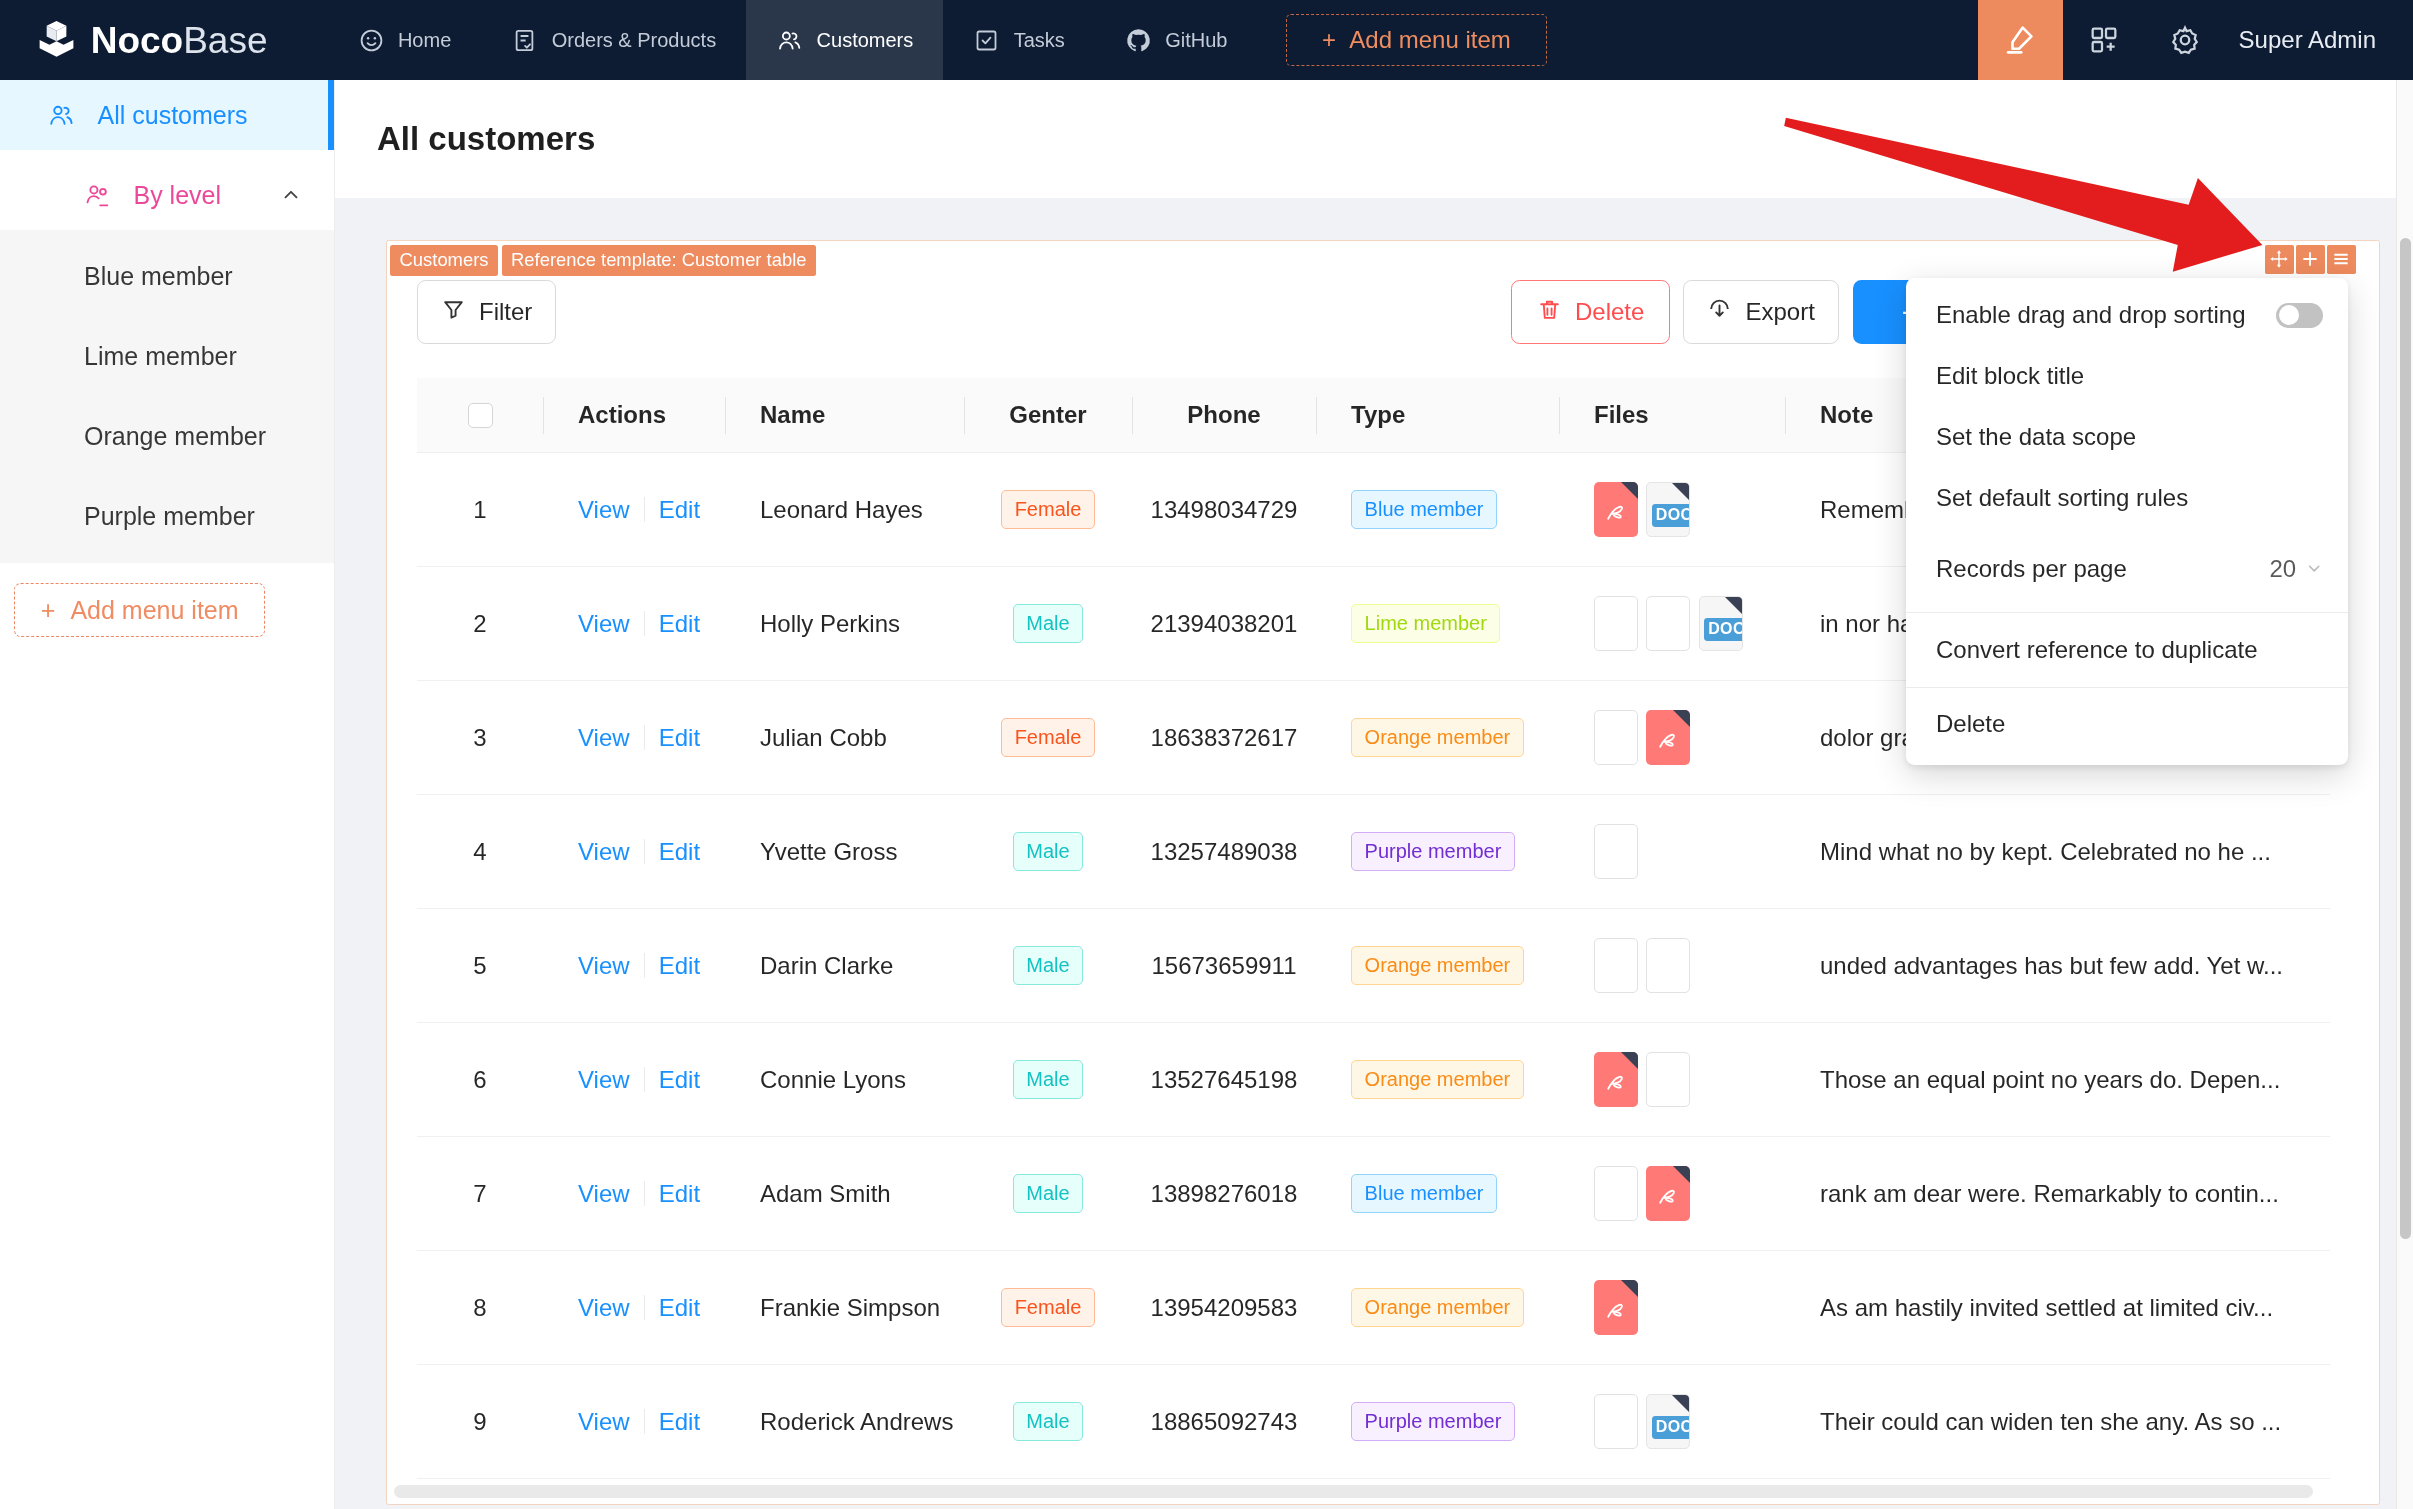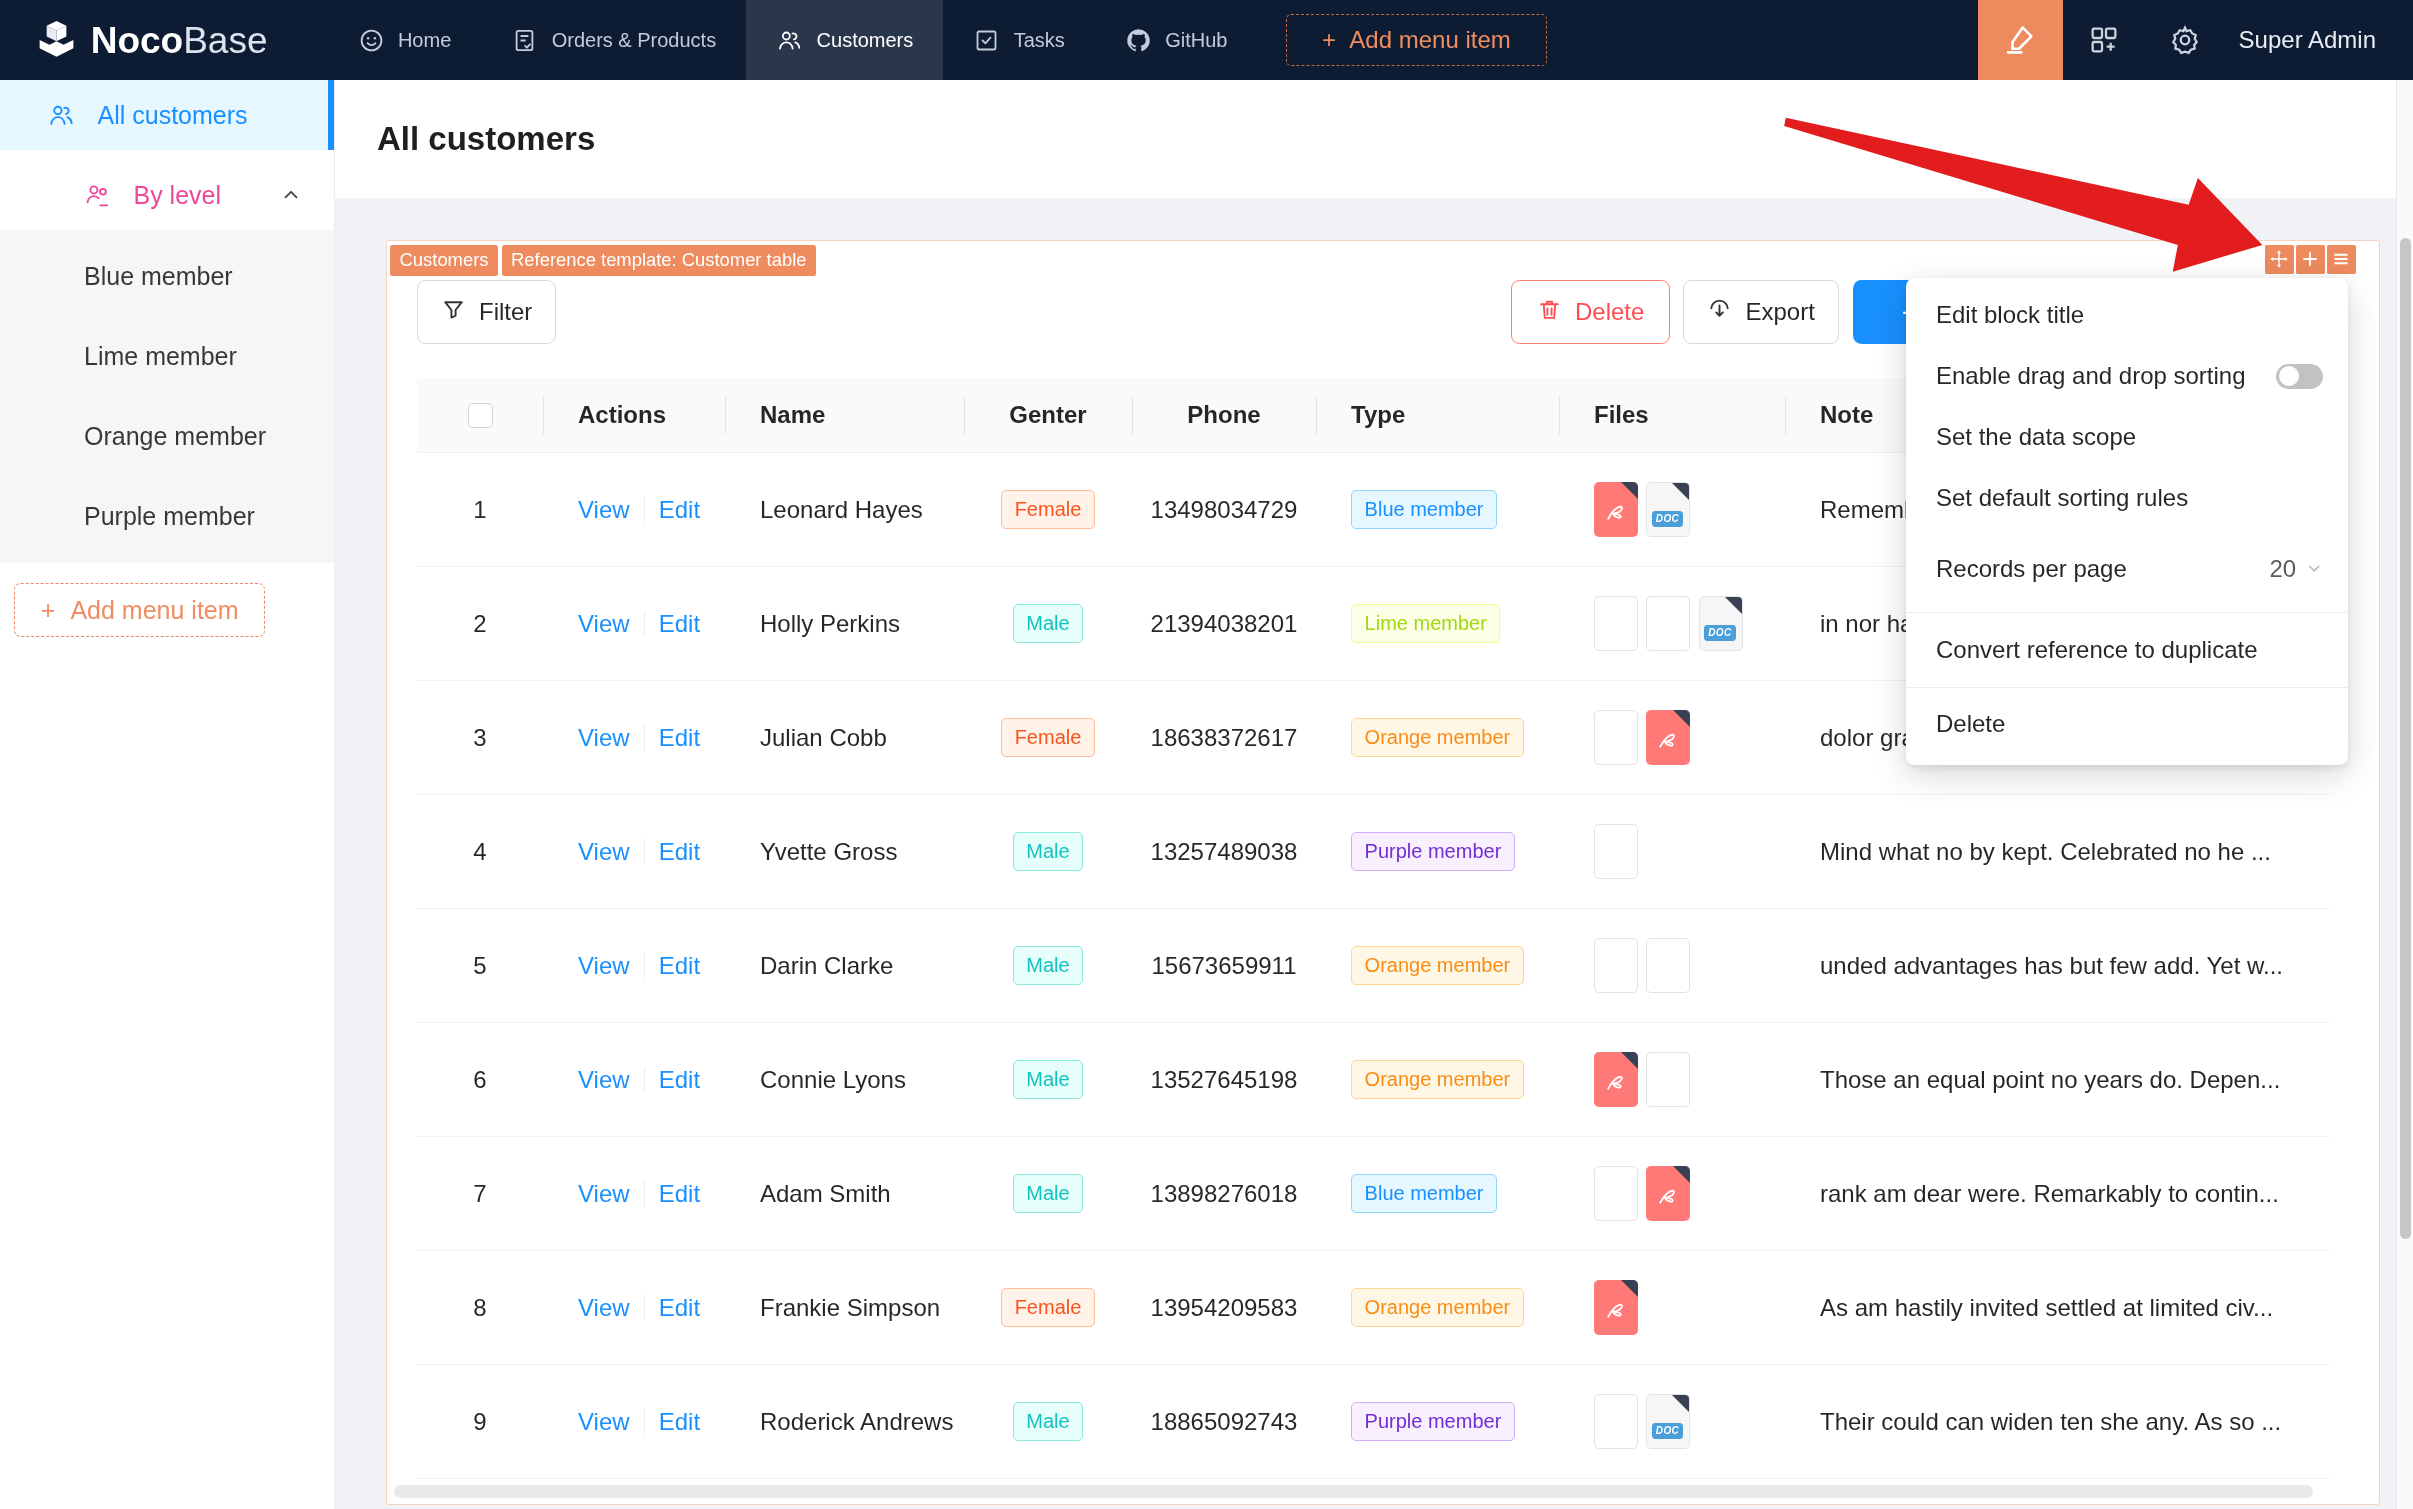--- a/index.html
+++ b/index.html
@@ -107,21 +107,21 @@
   .tag-purple  { background:#f9f0ff; border-color:#d3adf7; color:#722ed1; }
 
   .files { display:flex; gap:8.4px; }
   .file { width:44px; height:55px; border-radius:5px; position:relative; overflow:hidden;
     cursor:pointer; }
   .file .fold { position:absolute; top:0; right:0; }
   .file.pdf { background:#ff7a76; }
   .file.pdf .acro { position:absolute; left:50%; top:56%; transform:translate(-50%,-50%); }
   .file.doc { background:#f6f6f6; border:0.8px solid #e4e4e4; }
   .docbadge { position:absolute; left:4.2px; bottom:9.2px; background:#4a9fd8; color:#fff;
-    font-size:10px; font-weight:bold; padding:2.5px 4.2px; border-radius:3.4px; letter-spacing:0.4px;font-style:italic; }
+    font-size:16px; font-weight:bold; padding:2.5px 4.2px; border-radius:3.4px; letter-spacing:0.4px; }
   .file.img { border:0.8px solid #e2e2e2; background:#fff; padding:2.5px; }
   .file.img .ph { width:100%; height:100%; border-radius:2.5px; }
   .ph-oranges { background:linear-gradient(135deg,#ef9a44 0%,#d4691f 45%,#8a9a45 78%,#5d7a33 100%); }
   .ph-plants  { background:linear-gradient(160deg,#9fb0c8 0%,#5b6f96 45%,#2e3c5c 100%); }
   .ph-food    { background:linear-gradient(145deg,#c29764 0%,#8a5a33 55%,#4f3520 100%); }
   .ph-pastry  { background:linear-gradient(145deg,#d9b071 0%,#a87e48 50%,#7c5a2e 100%); }
   .ph-crate   { background:linear-gradient(150deg,#f08c35 0%,#c35f1f 55%,#7a4a1e 100%); }
   .ph-crate2  { background:linear-gradient(150deg,#e8a04e 0%,#b36524 55%,#6e431c 100%); }
   .ph-citrus  { background:linear-gradient(140deg,#f9b27a 0%,#ef8030 60%,#c75c1a 100%); }
   .ph-coffee  { background:linear-gradient(150deg,#f0e8da 0%,#cdb393 45%,#7d5a38 100%); }
@@ -612,29 +612,29 @@
             </div>
           </div>
       </div>
     </div>
 
   </div>
 </div>
 
 <div class="dropdown" id="block-menu">
     <div class="menu-item">
-      <span>Edit block title</span>
-    </div>
-    <div class="menu-item">
       <span>Enable drag and drop sorting</span>
       <span class="mright">
         <span class="switch">
           <span class="knob"></span>
         </span>
       </span>
+    </div>
+    <div class="menu-item">
+      <span>Edit block title</span>
     </div>
     <div class="menu-item">
       <span>Set the data scope</span>
     </div>
     <div class="menu-item">
       <span>Set default sorting rules</span>
     </div>
     <div class="menu-item select-row">
       <span>Records per page</span>
       <span class="mright">

